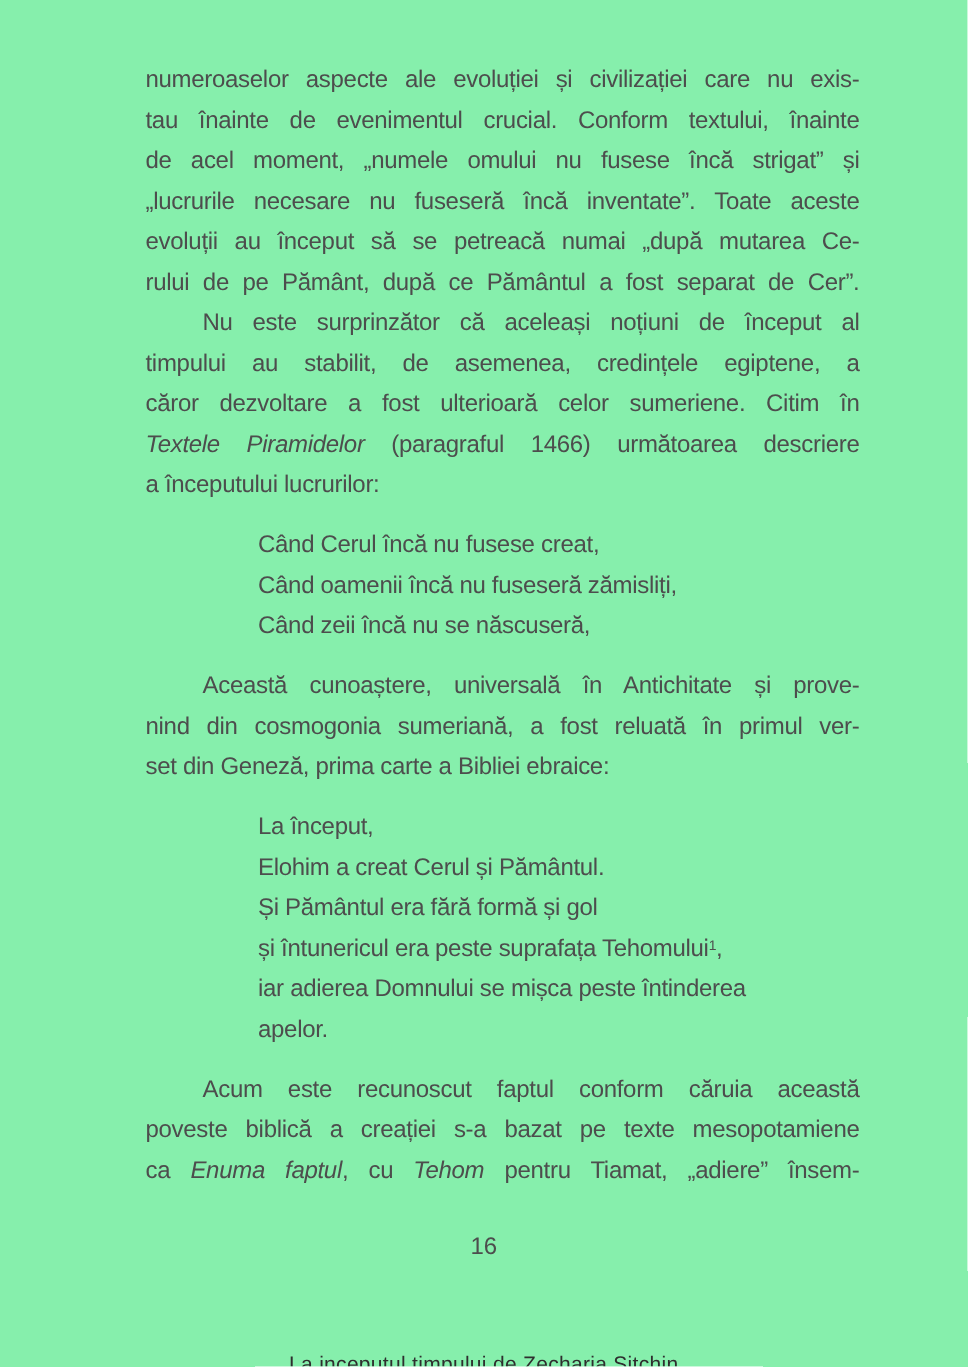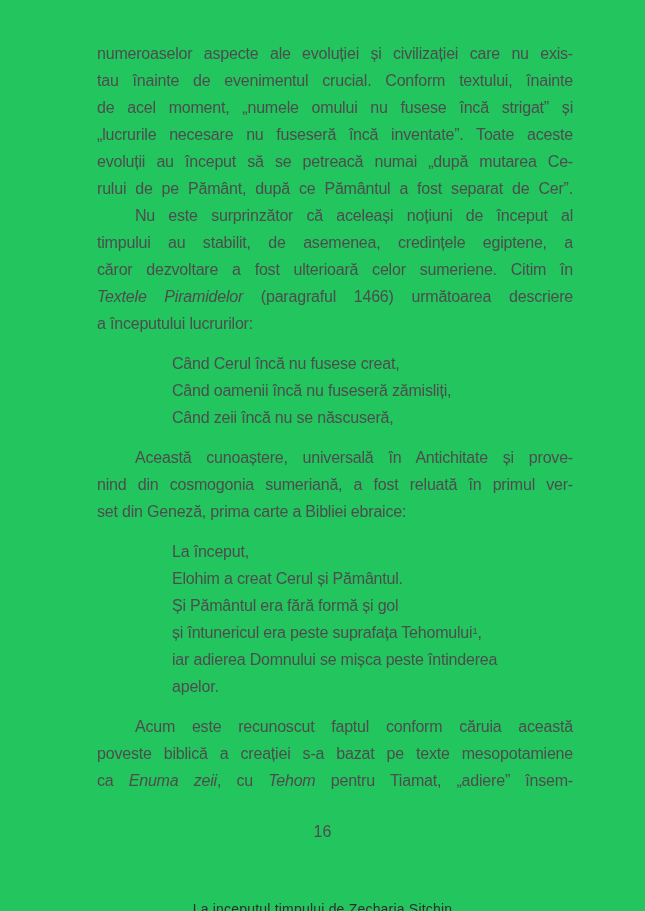--- a/index.html
+++ b/index.html
@@ -1,20 +1,20 @@
 <!DOCTYPE html>
 <html lang="ro"><head>
 <meta charset="utf-8">
 <style>
   html, body { margin: 0; padding: 0; background: #ffffff; }
   .page {
     position: relative;
     width: 645px;
     height: 911px;
-    background: #22c55e;
+    background: #86efac;
     overflow: hidden;
     font-family: "Liberation Sans", sans-serif;
   }
   .body-text {
     position: absolute;
     left: 97px;
     top: 40px;
     width: 476px;
     font-size: 16px;
     line-height: 27px;
@@ -103,18 +103,18 @@
         <div class="line"><span>La început,</span></div>
         <div class="line"><span>Elohim a creat Cerul și Pământul.</span></div>
         <div class="line"><span>Și Pământul era fără formă și gol</span></div>
         <div class="line"><span>și întunericul era peste suprafața Tehomului</span><sup>1</sup><span>,</span></div>
         <div class="line"><span>iar adierea Domnului se mișca peste întinderea</span></div>
         <div class="line"><span>apelor.</span></div>
       </div>
       <div class="paragraph indent">
         <div class="line"><span>Acum este recunoscut faptul conform căruia această</span></div>
         <div class="line"><span>poveste biblică a creației s-a bazat pe texte mesopotamiene</span></div>
-        <div class="line"><span>ca </span><i>Enuma zeii</i><span>, cu </span><i>Tehom</i><span> pentru Tiamat, „adiere” însem-</span></div>
+        <div class="line"><span>ca </span><i>Enuma faptul</i><span>, cu </span><i>Tehom</i><span> pentru Tiamat, „adiere” însem-</span></div>
       </div>
     </div>
   <div class="page-number">16</div>
   <div class="footer-caption">La inceputul timpului de Zecharia Sitchin</div>
 </div>
 
 </body></html>

